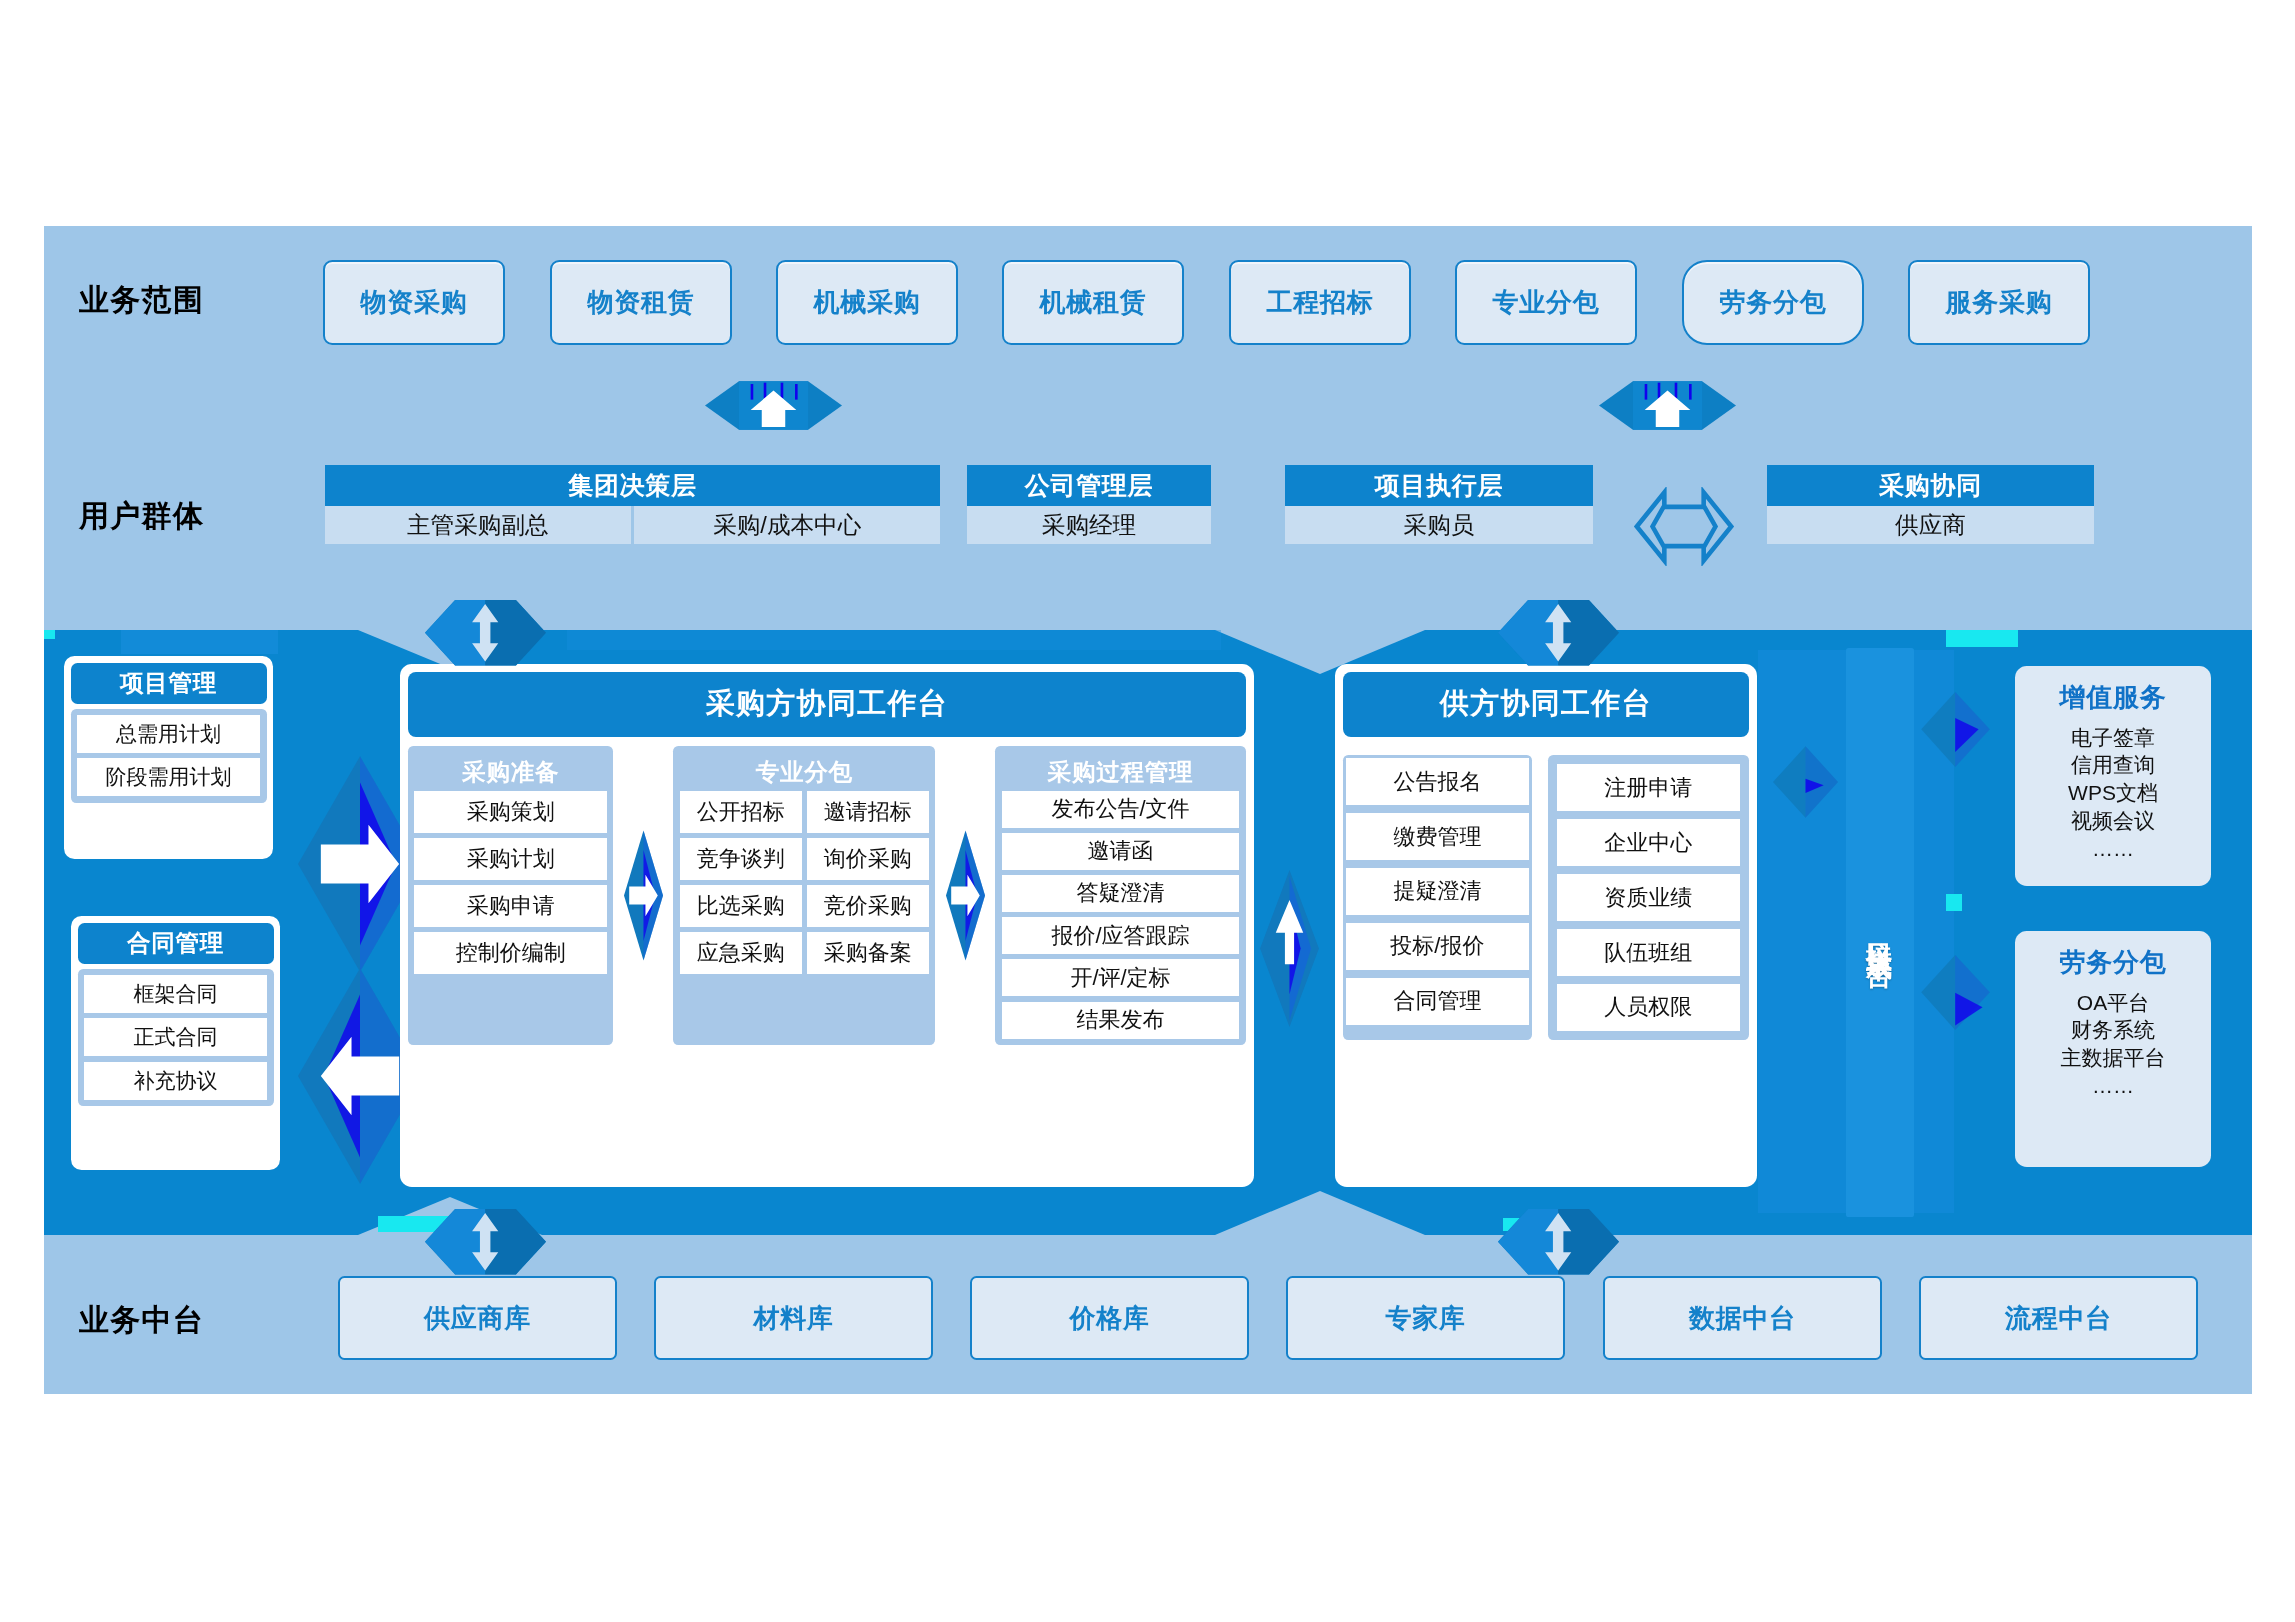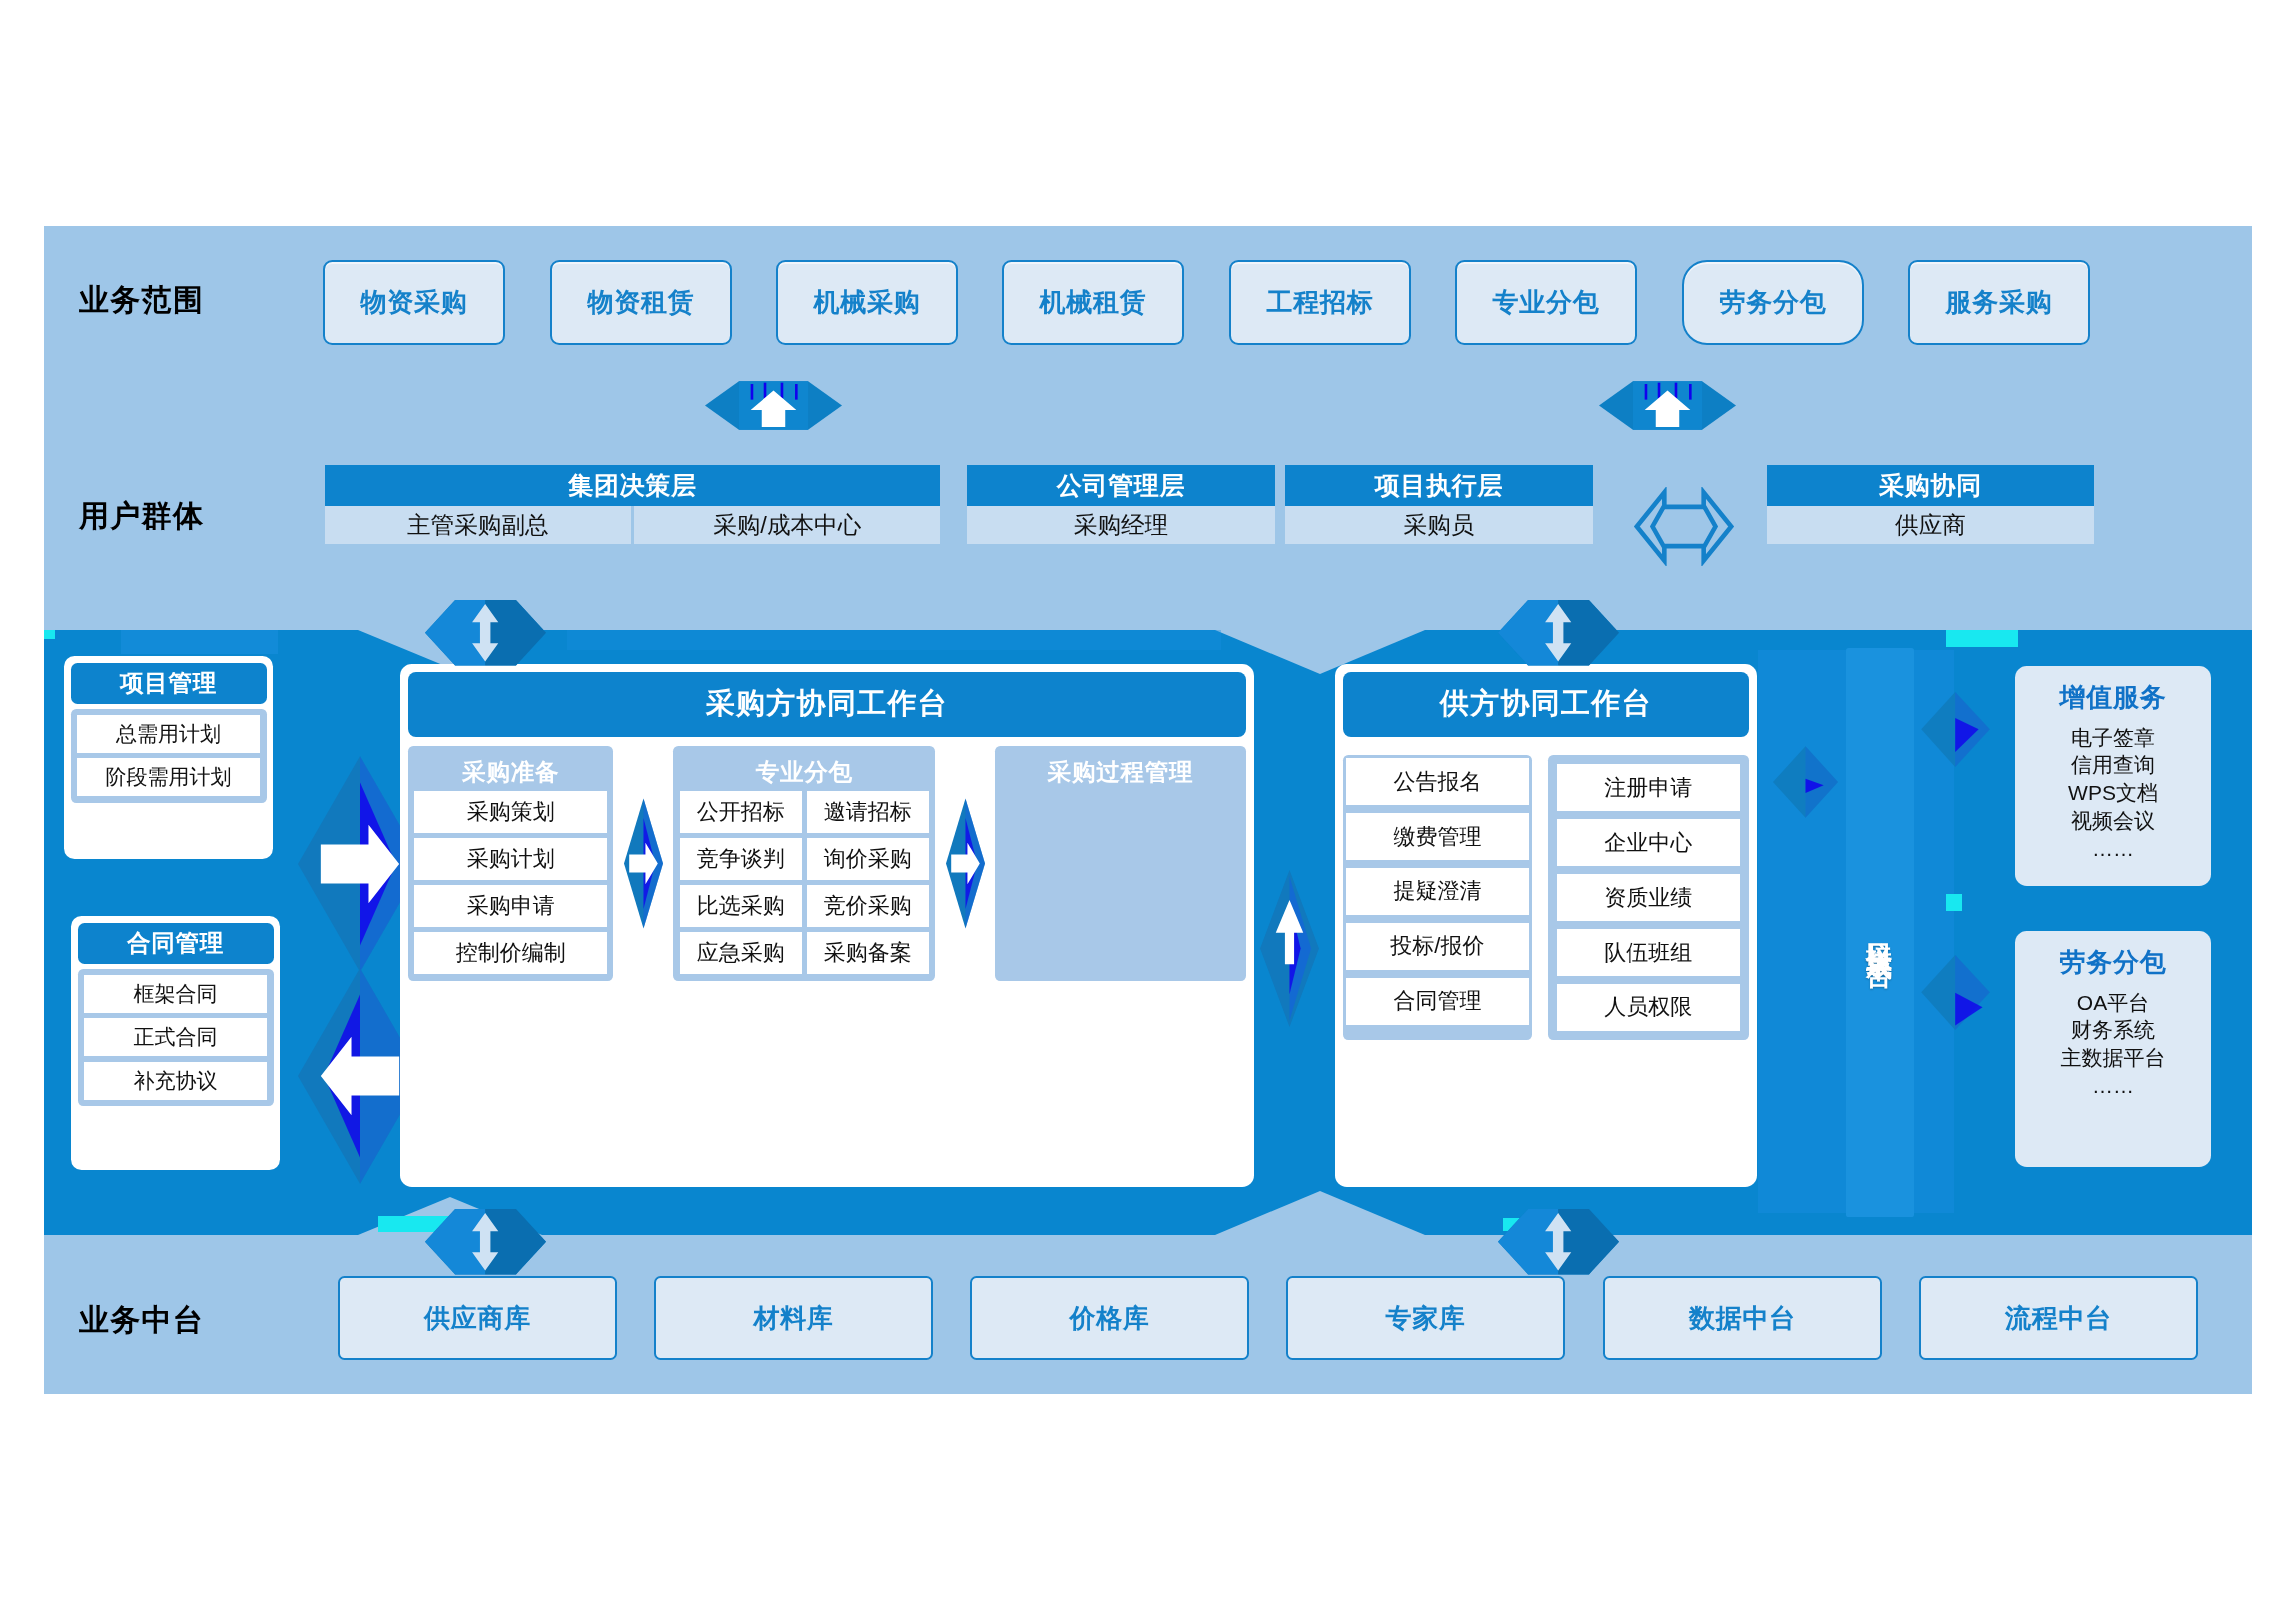--- a/index.html
+++ b/index.html
@@ -182,21 +182,21 @@
   <div class="row-label" style="left:79px;top:501px;">用户群体</div>
 
   <div class="ug" style="left:325px;top:465px;width:615px;">
     <div class="ug-head">集团决策层</div>
     <div class="ug-cells">
       <div class="ug-cell">主管采购副总</div>
       <div class="ug-cell">采购/成本中心</div>
     </div>
   </div>
 
-  <div class="ug" style="left:967px;top:465px;width:308px;">
+  <div class="ug" style="left:967px;top:465px;width:244px;">
     <div class="ug-head">公司管理层</div>
     <div class="ug-cells">
       <div class="ug-cell">采购经理</div>
     </div>
   </div>
 
   <div class="ug" style="left:1285px;top:465px;width:308px;">
     <div class="ug-head">项目执行层</div>
     <div class="ug-cells">
       <div class="ug-cell">采购员</div>
@@ -321,20 +321,30 @@
         <svg width="39" height="131" viewBox="0 0 60 200">
           <polygon points="30,0 60,100 30,200 0,100" fill="#1179bd"></polygon>
           <polygon points="30,0 60,100 30,200" fill="#1661e0" opacity=".5"></polygon>
           <polygon points="30,30 48,100 30,170" fill="#1100ee" opacity=".75"></polygon>
           <polygon points="8,86 33,86 33,68 52,100 33,132 33,114 8,114" fill="#ffffff"></polygon>
         </svg>
       </div>
 
       <div class="wb-col" style="width:242px;">
         <div class="wb-col-head">采购过程管理</div>
+        <div class="wb-grid">
+          <div class="wb-stack">
+            <div class="wb-cell" style="height:37px;">发布公告/文件</div>
+            <div class="wb-cell" style="height:37px;">邀请函</div>
+            <div class="wb-cell" style="height:37px;">答疑澄清</div>
+            <div class="wb-cell" style="height:37px;">报价/应答跟踪</div>
+            <div class="wb-cell" style="height:37px;">开/评/定标</div>
+            <div class="wb-cell" style="height:37px;">结果发布</div>
+          </div>
+        </div>
       </div>
 
     </div>
   </div>
 
   <div class="dia" style="left:1260px;top:870px;">
     <svg width="59" height="157" viewBox="0 0 90 240">
       <polygon points="45,0 90,120 45,240 0,120" fill="#1179bd"></polygon>
       <polygon points="45,10 78,120 45,230" fill="#1661e0" opacity=".6"></polygon>
       <polygon points="45,50 62,120 45,190" fill="#1100ee" opacity=".8"></polygon>

